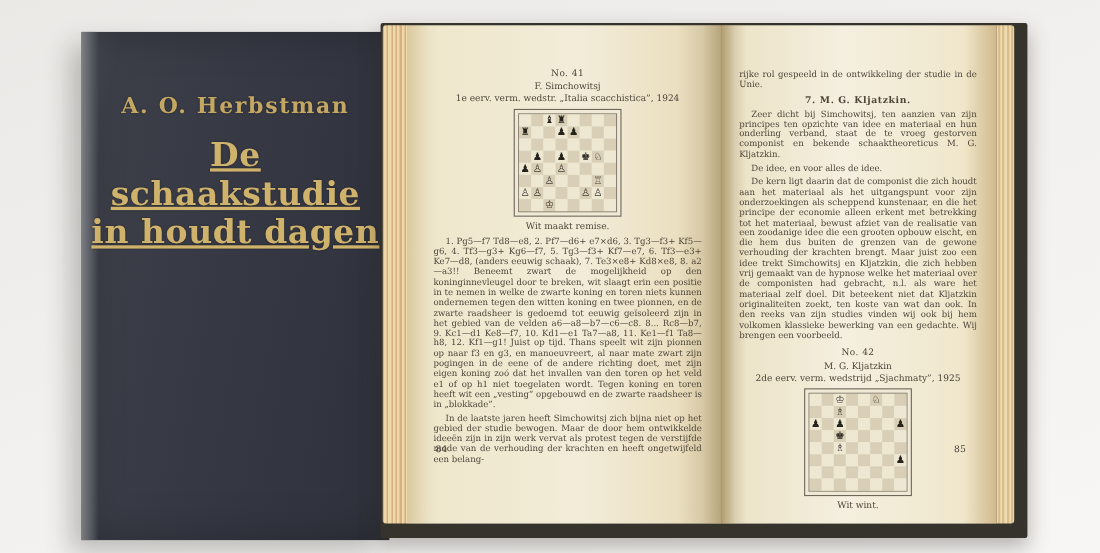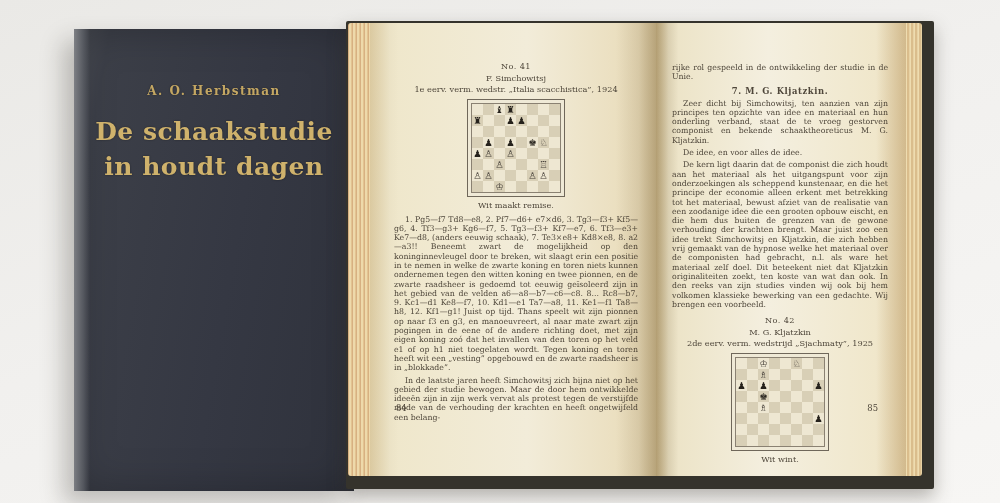--- a/index.html
+++ b/index.html
@@ -7,24 +7,24 @@
   .scene{position:relative;width:1000px;height:503px;overflow:hidden;
          background:linear-gradient(160deg,#eae9e6 0%,#f1f0ee 45%,#f7f6f4 100%);}
 
   
   .closed-book{position:absolute;left:74px;top:29px;width:280px;height:462px;
       background:linear-gradient(100deg,#4b4e55 0%,#3c3f48 10%,#353843 55%,#2f323c 100%);
       box-shadow:-10px 12px 22px rgba(50,45,40,.28), inset 0 0 40px rgba(0,0,0,.25);}
   .cover-spine-edge{position:absolute;left:0;top:0;width:16px;height:100%;
       background:linear-gradient(90deg,#8e9094 0%,#5b5e65 60%,rgba(75,78,85,0) 100%);opacity:.8;}
   .cover-text{position:relative;padding-top:55px;text-align:center;}
-  .cover-author{font-size:12px;letter-spacing:1.5px;color:#c4a763;font-weight:600;
+  .cover-author{font-size:20px;letter-spacing:1.5px;color:#c4a763;font-weight:600;
       text-shadow:0 0 2px rgba(0,0,0,.4);}
-  .cover-title{margin-top:16px;font-size:25px;line-height:35px;font-weight:700;
-      color:#cfb26c;letter-spacing:.5px;text-shadow:0 0 2px rgba(0,0,0,.4);}
+  .cover-title{margin-top:16px;font-size:30px;line-height:35px;font-weight:700;
+      color:#cfb26c;letter-spacing:.5px;text-shadow:0 0 2px rgba(0,0,0,.4);text-decoration:underline;}
 
   
   .open-book{position:absolute;left:346px;top:21px;width:588px;height:468px;}
   .book-back{position:absolute;inset:0;background:#35332c;border-radius:2px;
       box-shadow:0 8px 18px rgba(60,55,45,.35);}
   .pages{position:absolute;left:2px;top:2px;right:10px;bottom:13px;display:flex;}
   .edge{height:100%;}
   .edge-left{width:22px;border-radius:3px 0 0 3px;
       background:repeating-linear-gradient(90deg,#d7b082 0 1px,#eed9ab 1px 3px,#e2c391 3px 4px);}
   .edge-right{width:16px;border-radius:0 3px 3px 0;

